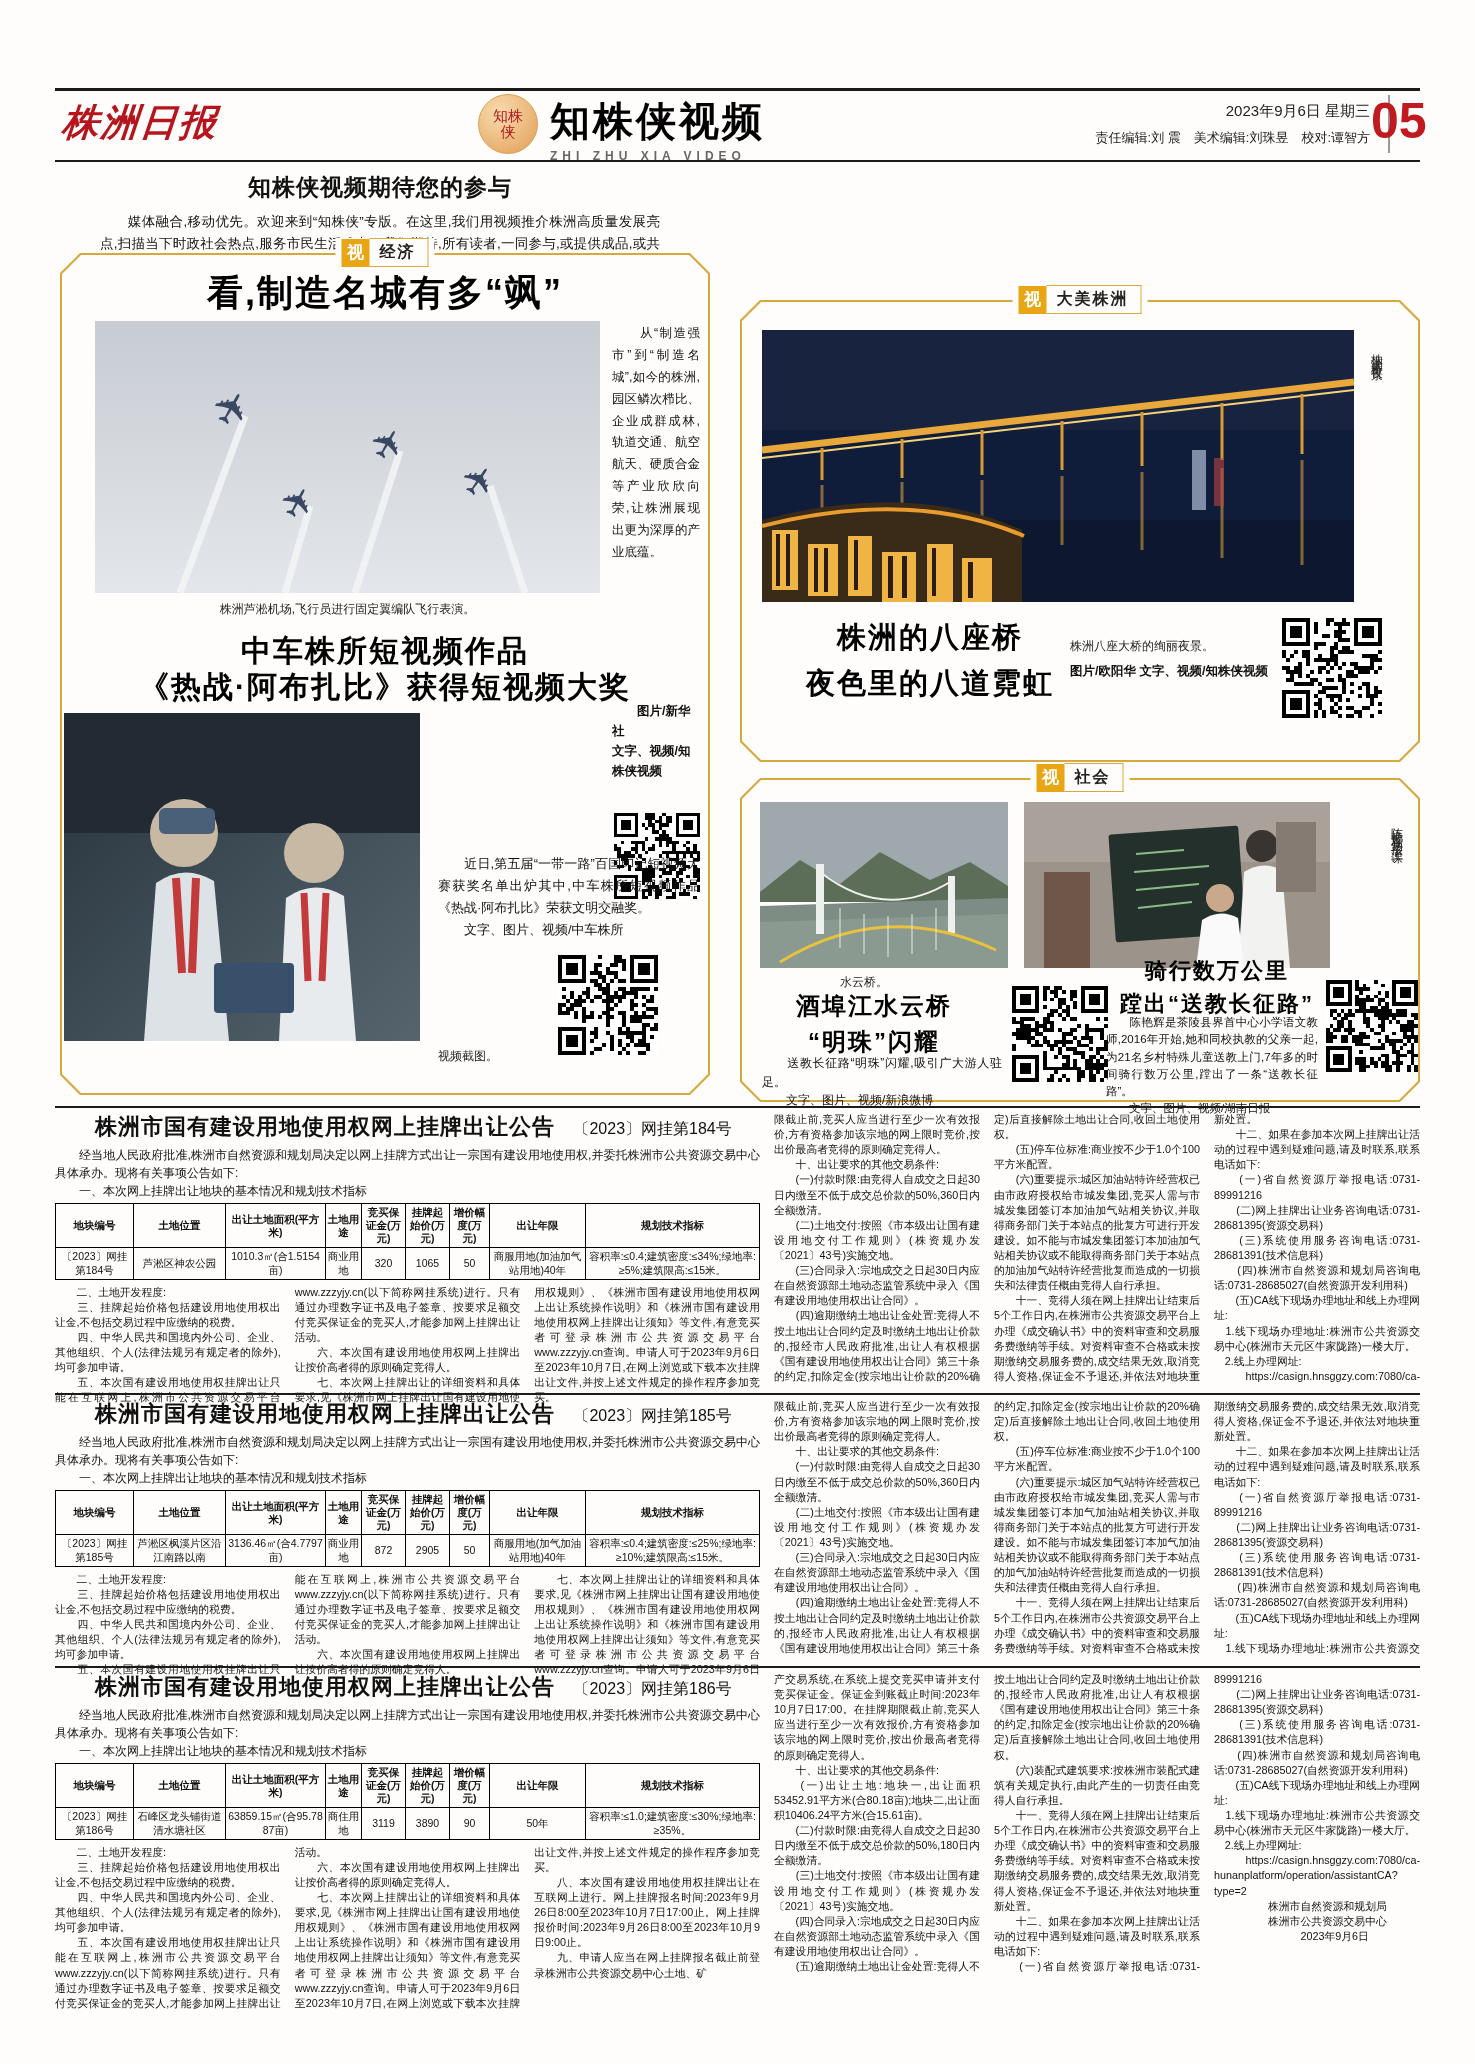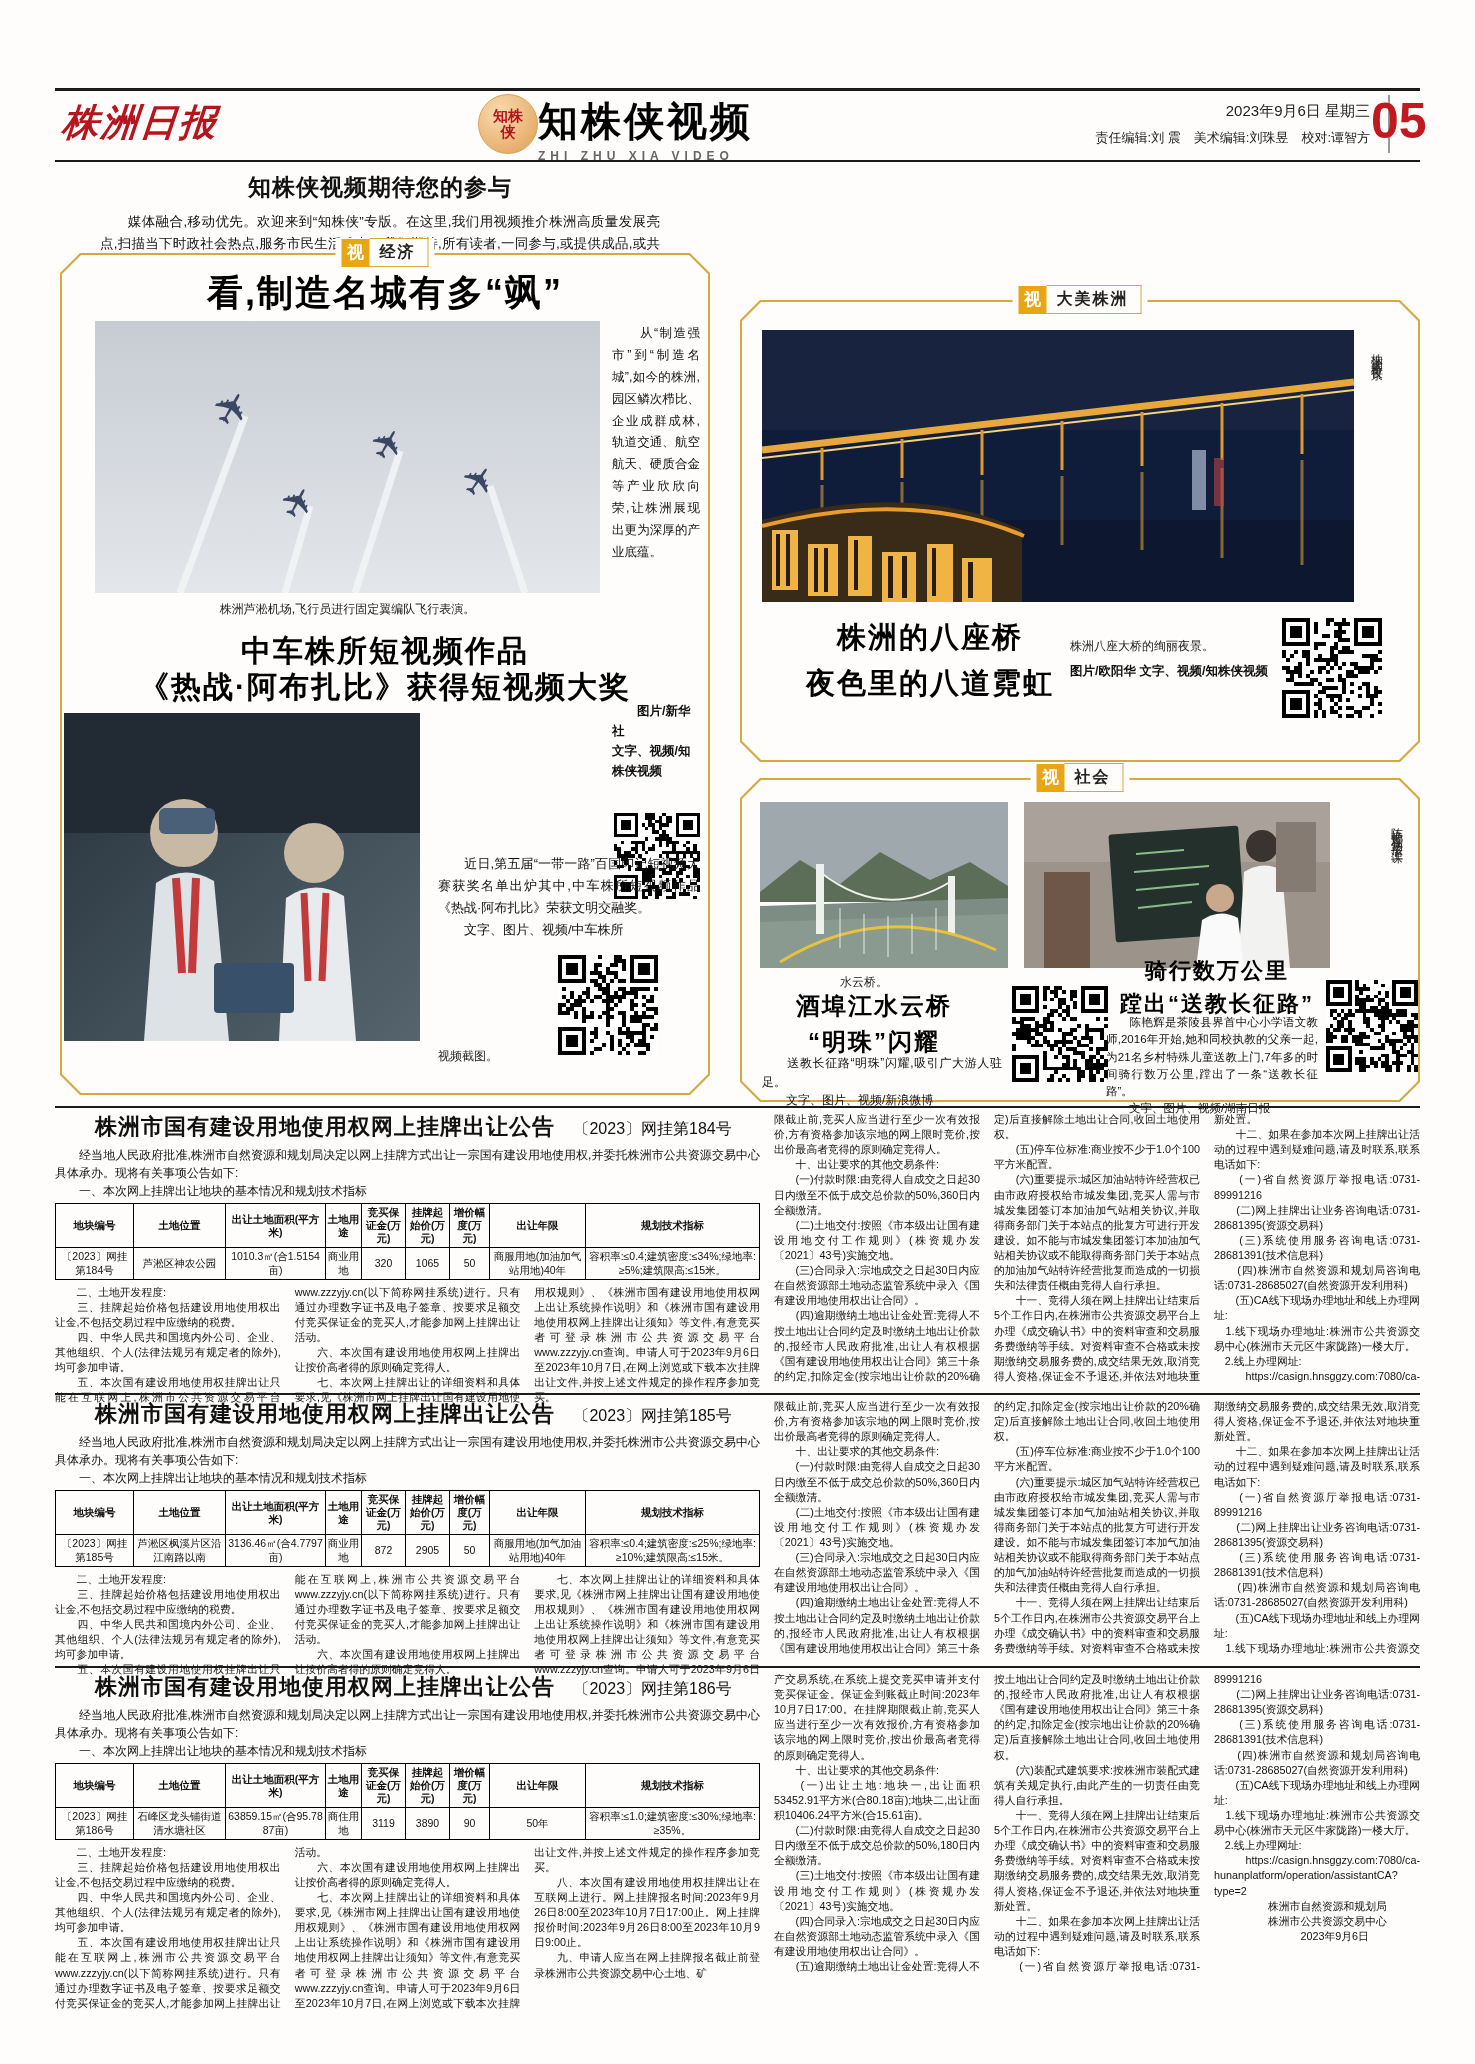--- a/index.html
+++ b/index.html
@@ -7,21 +7,21 @@
         font-family:"Liberation Sans",sans-serif;color:#111;overflow:hidden;}
   .abs{position:absolute;}
   .hrule{position:absolute;left:55px;width:1365px;background:#1a1a1a;}
   .pre{white-space:pre-line;}
   .just{text-align:justify;text-justify:inter-character;}
   
   .paper-logo{font-family:"DejaVu Serif",serif;font-weight:bold;font-style:italic;
       color:#b5161d;font-size:37px;transform:skewX(-5deg);letter-spacing:2px;}
   .seal{width:58px;height:58px;border-radius:50%;background:radial-gradient(circle at 35% 30%,#f7dcae,#e8b070 70%,#d99752);
       display:flex;align-items:center;justify-content:center;border:1px solid #d9a253;}
-  .seal span{color:#b5161d;font-weight:bold;font-size:15px;line-height:1.05;text-align:center;}
+  .seal span{color:#b5161d;font-weight:normal;font-size:15px;line-height:1.05;text-align:center;}
   .masthead{font-size:40px;font-weight:900;letter-spacing:3px;color:#000;}
   .masthead-sub{font-size:12px;letter-spacing:5px;color:#666;font-weight:bold;}
   .date-line{font-size:15px;color:#222;}
   .editors{font-size:13px;color:#222;margin-top:8px;}
   .pageno{font-size:50px;font-weight:bold;color:#c01920;line-height:1;}
   .vbar{width:2px;height:58px;background:#999;}
   
   .intro-title{font-size:23px;font-weight:900;text-align:center;letter-spacing:1px;}
   .intro-body{font-size:13.5px;line-height:1.65;}
   
@@ -63,21 +63,21 @@
 
   <div class="hrule" style="top:88px;height:3px;"></div>
   <div class="abs" style="left:62px;top:98px;">
     <div class="paper-logo">株洲日报</div>
   </div>
   <div class="abs" style="left:478px;top:94px;display:flex;align-items:flex-start;">
     <div class="seal">
         <span class="pre">知株
 侠</span>
       </div>
-    <div style="">
+    <div style="margin-left:12px;">
       <div class="masthead">知株侠视频</div>
       <div class="masthead-sub">ZHI ZHU XIA VIDEO</div>
     </div>
   </div>
   <div class="abs" style="left:880px;top:102px;width:490px;text-align:right;">
     <div class="date-line">2023年9月6日  星期三</div>
     <div class="editors">责任编辑:刘 震　美术编辑:刘珠昱　校对:谭智方</div>
   </div>
   <div class="abs vbar" style="left:1388px;top:95px;"></div>
   <div class="abs pageno" style="left:1371px;top:96px;">05</div>

